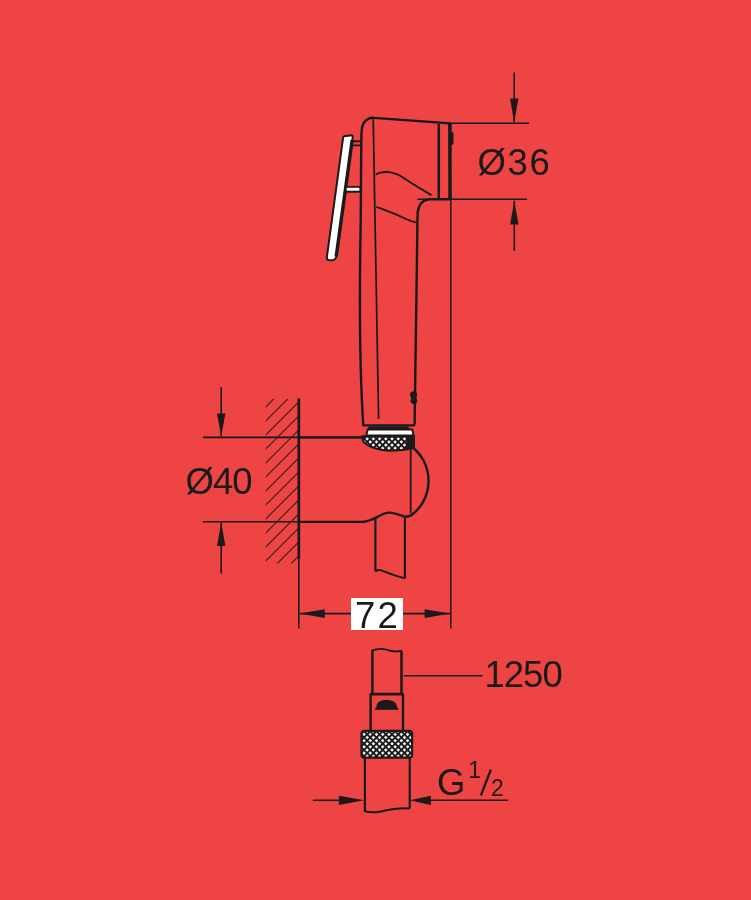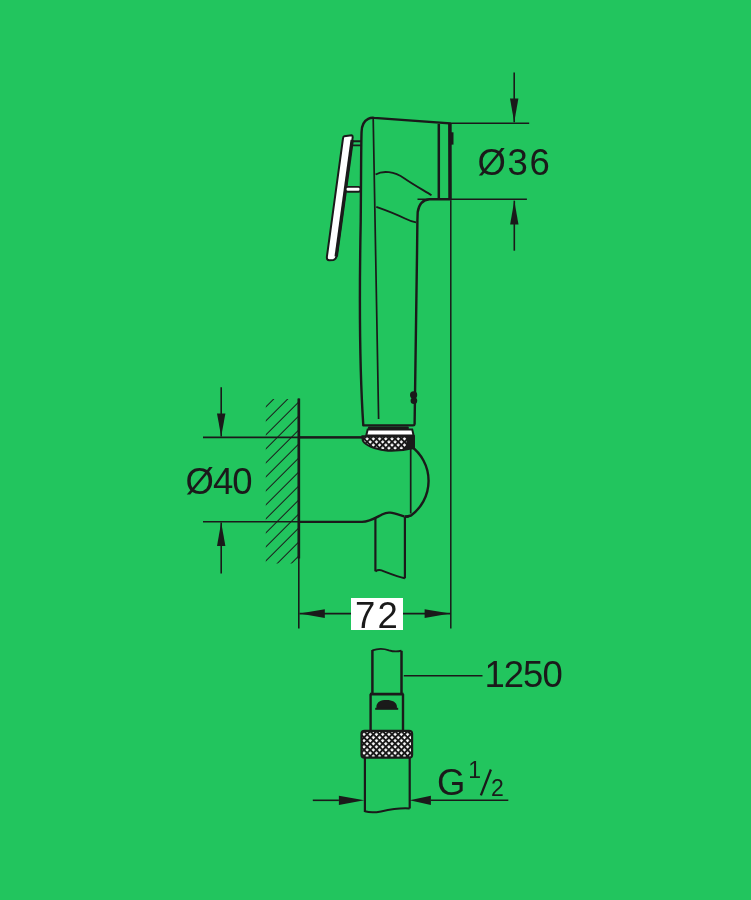--- a/index.html
+++ b/index.html
@@ -1,16 +1,16 @@
 <!DOCTYPE html>
 <html><head>
 <meta charset="utf-8">
 <style>
   html,body{margin:0;padding:0;background:#ffffff;}
-  .page{width:751px;height:900px;position:relative;overflow:hidden;background:#22c55e;}
+  .page{width:751px;height:900px;position:relative;overflow:hidden;background:#ef4444;}
   svg{position:absolute;left:0;top:0;}
   text{font-family:"Liberation Sans", sans-serif;fill:#1a1a1a;}
 </style>
 </head>
 <body>
 <div class="page">
 <svg width="751" height="900" viewBox="0 0 751 900">
 <defs>
   <pattern id="hatch" width="9.9" height="9.9" patternUnits="userSpaceOnUse" patternTransform="rotate(45)">
     <line x1="0" y1="0" x2="0" y2="9.9" stroke="#1a1a1a" stroke-width="2"></line>

